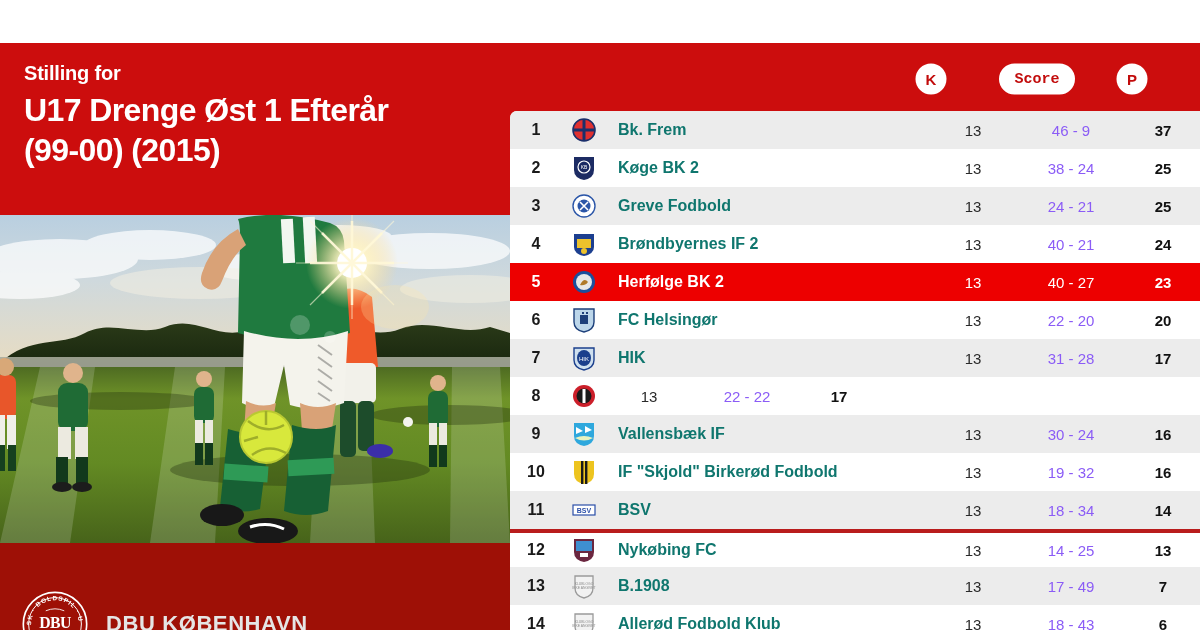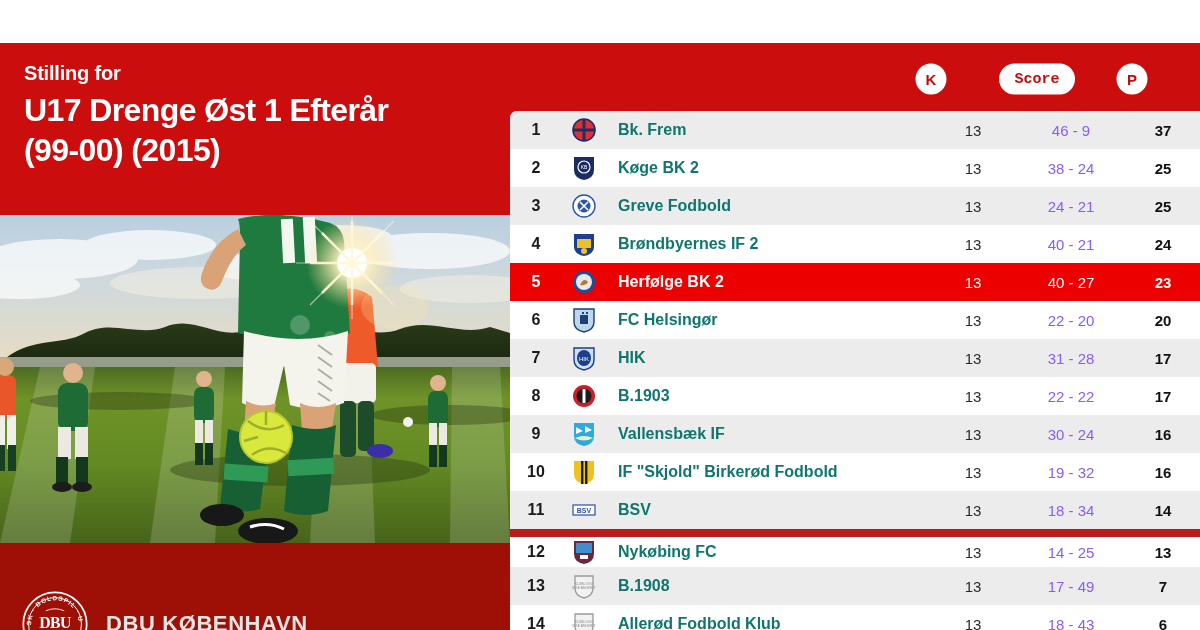--- a/index.html
+++ b/index.html
@@ -86,21 +86,21 @@
   }
   .row {
     position: relative;
     display: flex;
     align-items: center;
     height: 38px;
     background: #fff;
   }
   .row.alt { background: #ECECEC; }
   .row.highlight { background: #ED0000; }
-  .row.divider-above { border-top: 8px solid #b91c1c; justify-content: center; }
+  .row.divider-above { border-top: 4px solid #b91c1c; justify-content: center; }
 
   .c-pos {
     width: 52px;
     flex: 0 0 52px;
     text-align: center;
     font-size: 16px;
     font-weight: bold;
     color: #1a1a1a;
   }
   .c-crest {
@@ -490,21 +490,20 @@
 
     <div class="row">
       <div class="c-pos">8</div>
       <div class="c-crest">
         <svg viewBox="0 0 24 26">
             <circle cx="12" cy="13" r="11" fill="#cc1f2a"></circle>
             <circle cx="12" cy="13" r="7.5" fill="#1a1a1a"></circle>
             <rect x="10.5" y="6" width="3" height="14" fill="#fff"></rect>
           </svg>
       </div>
-      <div class="c-team">B.1903</div>
       <div class="c-k">13</div>
       <div class="c-score">22 - 22</div>
       <div class="c-p">17</div>
     </div>
 
     <div class="row alt">
       <div class="c-pos">9</div>
       <div class="c-crest">
         <svg viewBox="0 0 24 26">
             <path d="M2,2 H22 V15 Q22,23 12,25 Q2,23 2,15 Z" fill="#2fa8dd"></path>

